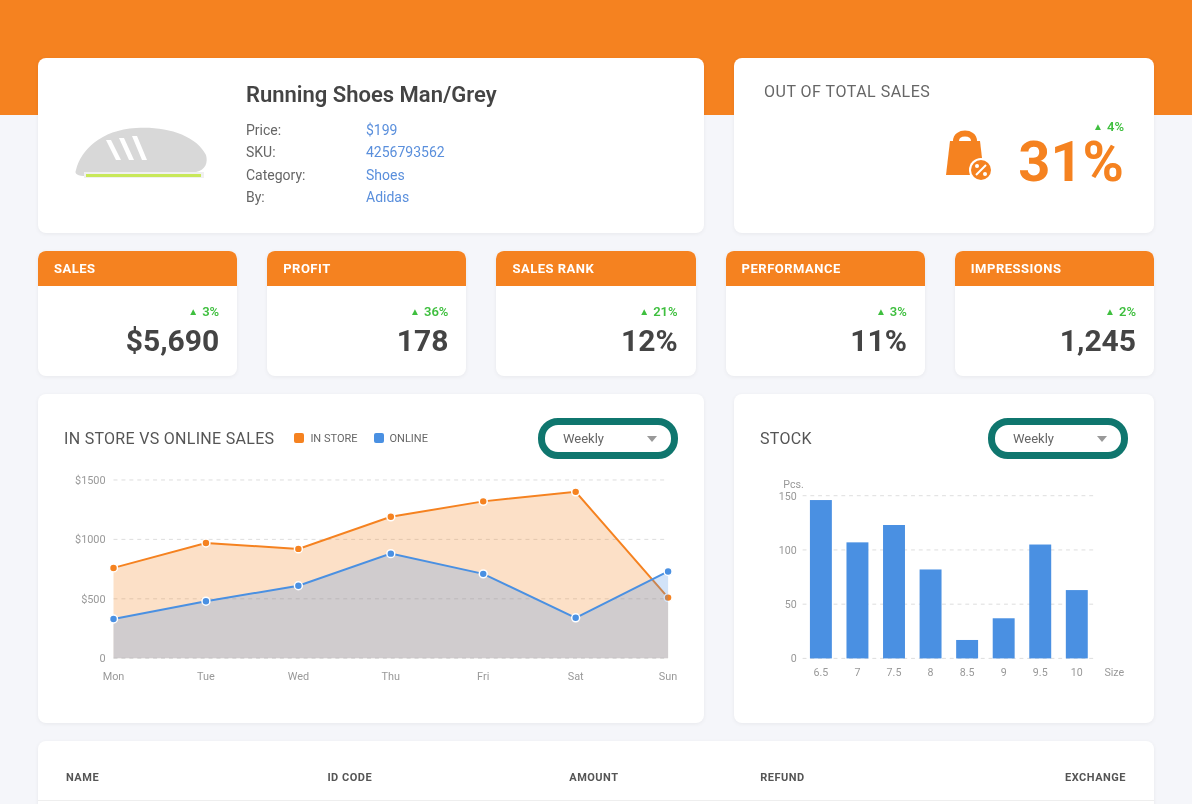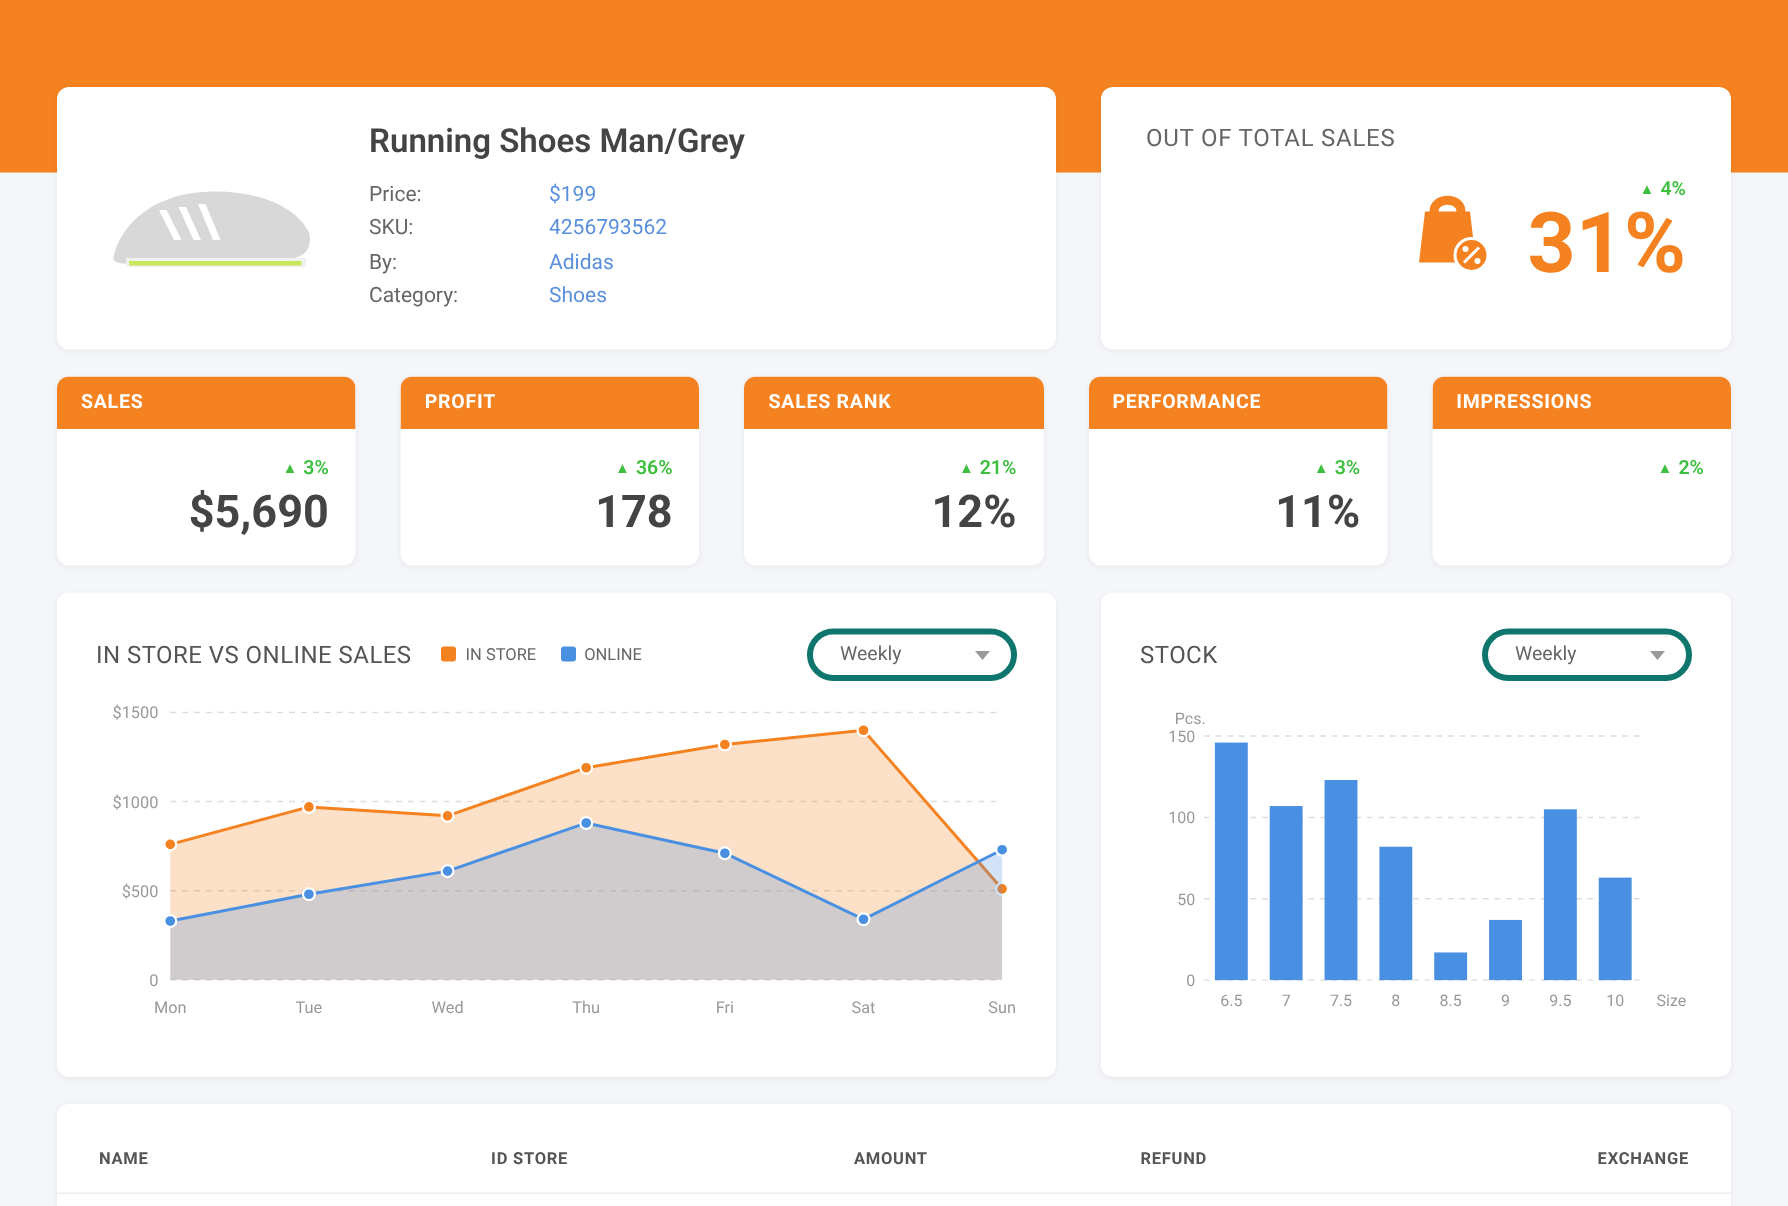--- a/index.html
+++ b/index.html
@@ -25,21 +25,21 @@
 .metric-body { padding: 14px 18px 18px; text-align:right; }
 .metric-value { font-size: 30px; font-weight: 700; color: #444; margin-top: 4px; }
 .chart-card { padding: 24px 26px 30px; display:flex; flex-direction:column; }
 .chart-head { display:flex; align-items:center; gap:20px; margin-bottom:10px; }
 .chart-title { font-size: 16px; color:#555; letter-spacing:0.3px; }
 .legend { display:flex; gap:16px; font-size:11px; color:#666; align-items:flex-start; }
 .legend-item { display:flex; align-items:center; gap:6px; }
 .legend-sq { width:10px; height:10px; border-radius:2px; }
 .sq-orange { background:#f58220; }
 .sq-blue { background:#4a90e2; }
-.dropdown { margin-left:auto; border:4px solid #0f766e; border-radius:20px; padding: 6px 40px 6px 18px; font-size:13px; color:#666; position:relative; cursor:pointer; min-width:140px; }
+.dropdown { margin-left:auto; border:7px solid #0f766e; border-radius:20px; padding: 6px 40px 6px 18px; font-size:13px; color:#666; position:relative; cursor:pointer; min-width:140px; }
 .dropdown::after { content:""; position:absolute; right:14px; top:50%; margin-top:-2px; border-left:5px solid transparent; border-right:5px solid transparent; border-top:6px solid #999; }
 .sales-chart-card { flex: 1; }
 .stock-card { width: 420px; }
 .chart-area { flex:1; position:relative; }
 .axis-label { font-size: 11px; fill:#999; }
 .grid-line { stroke: #ddd; stroke-dasharray: 4 4; stroke-width:1; }
 .table-card { padding: 22px 0 0; }
 .tbl { width:100%; border-collapse: collapse; }
 .tbl th { text-align:left; font-size:11px; letter-spacing:0.5px; color:#555; font-weight:700; padding: 8px 20px 16px; }
 .tbl th:first-child, .tbl td:first-child { padding-left: 28px; }
@@ -71,26 +71,26 @@
         <h2>Running Shoes Man/Grey</h2>
         <div class="meta-row">
             <span class="meta-label">Price:</span>
             <span class="meta-value">$199</span>
           </div>
         <div class="meta-row">
             <span class="meta-label">SKU:</span>
             <span class="meta-value">4256793562</span>
           </div>
         <div class="meta-row">
+            <span class="meta-label">Category:</span>
+            <span class="meta-value">Shoes</span>
+          </div>
+        <div class="meta-row">
             <span class="meta-label">By:</span>
             <span class="meta-value">Adidas</span>
-          </div>
-        <div class="meta-row">
-            <span class="meta-label">Category:</span>
-            <span class="meta-value">Shoes</span>
           </div>
       </div>
     </div>
 
     <div class="card total-sales-card">
       <div class="total-sales-title">OUT OF TOTAL SALES</div>
       <div class="total-sales-body">
         <div>
           <svg width="70" height="70" viewBox="0 0 70 70">
             <path d="M20 26 L50 26 L54 60 L16 60 Z" fill="#f58220"></path>
@@ -122,21 +122,21 @@
     <div class="card metric-card">
       <div class="metric-head">SALES RANK</div>
       <div class="metric-body"><span class="trend-up">21%</span><div class="metric-value">12%</div></div>
     </div>
     <div class="card metric-card">
       <div class="metric-head">PERFORMANCE</div>
       <div class="metric-body"><span class="trend-up">3%</span><div class="metric-value">11%</div></div>
     </div>
     <div class="card metric-card">
       <div class="metric-head">IMPRESSIONS</div>
-      <div class="metric-body"><span class="trend-up">2%</span></div>
+      <div class="metric-body"><span class="trend-up">2%</span><div class="metric-value">1,245</div></div>
     </div>
   </div>
 
   <div class="row">
     <div class="card chart-card sales-chart-card">
       <div class="chart-head">
         <span class="chart-title">IN STORE VS ONLINE SALES</span>
         <div class="legend">
           <span class="legend-item">
               <span class="legend-sq sq-orange"></span>
@@ -224,21 +224,21 @@
           </svg>
       </div>
     </div>
   </div>
 
   <div class="card table-card">
     <table class="tbl">
       <thead>
         <tr>
           <th>NAME</th>
-          <th>ID STORE</th>
+          <th>ID CODE</th>
           <th>AMOUNT</th>
           <th>REFUND</th>
           <th class="th-right">EXCHANGE</th>
         </tr>
       </thead>
       <tbody>
         <tr>
           <td class="item-name">ITEM NAME 1</td>
           <td>0022334455</td>
           <td>26</td>

